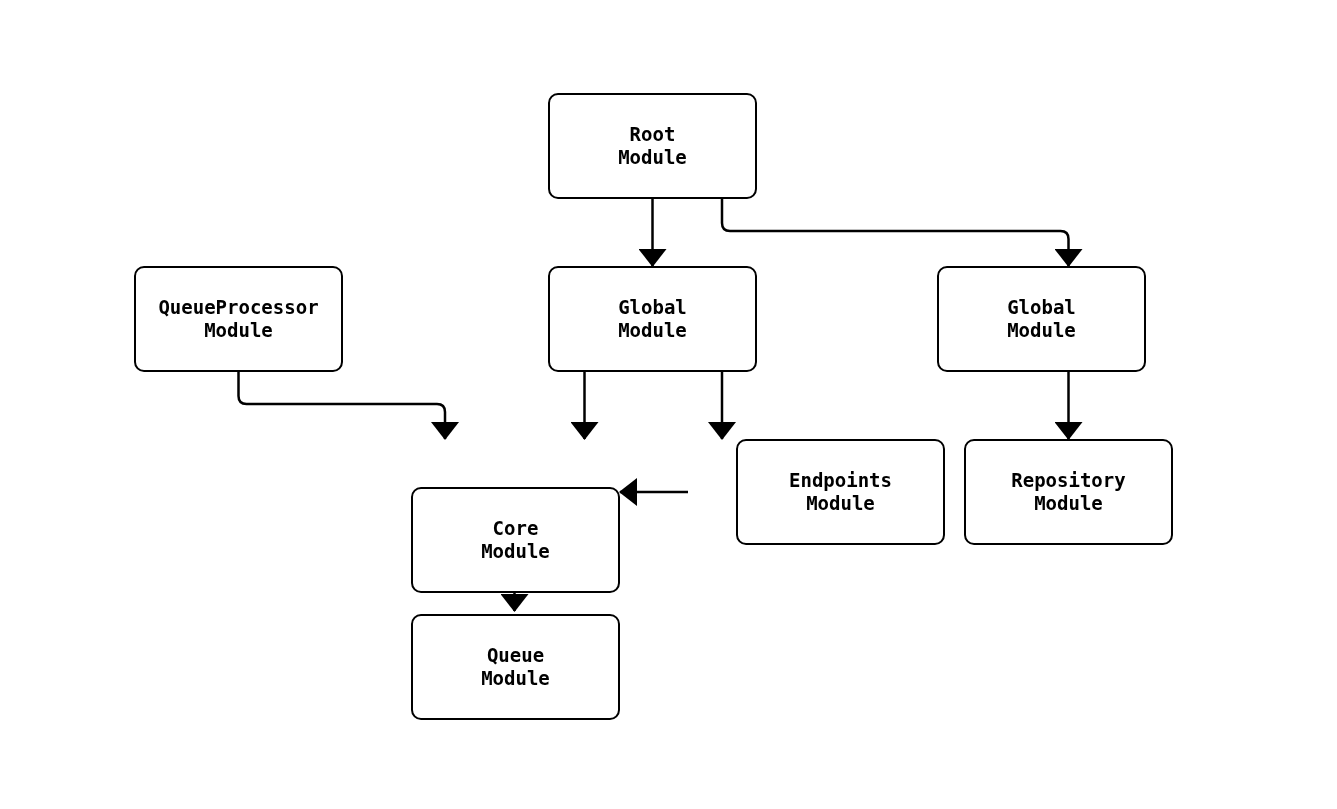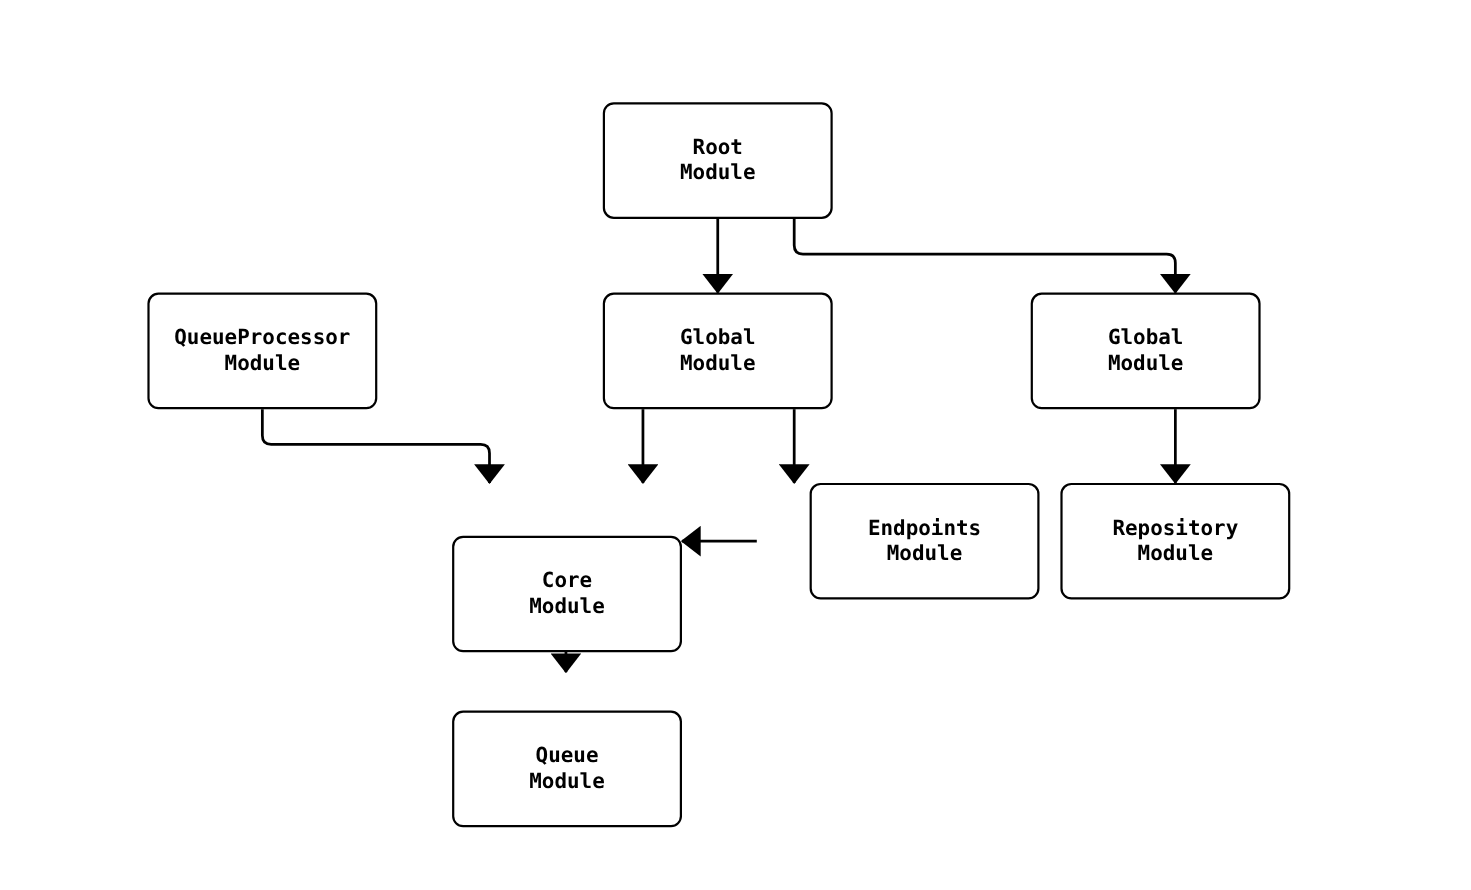--- a/index.html
+++ b/index.html
@@ -50,21 +50,21 @@
     line-height: 23px;
     white-space: nowrap;
   }
   .n-root          { left: 548px; top:  93px; }
   .n-queueprocessor{ left: 134px; top: 266px; }
   .n-server        { left: 548px; top: 266px; }
   .n-global        { left: 937px; top: 266px; }
   .n-core          { left: 411px; top: 439px; margin-top: 48px; }
   .n-endpoints     { left: 688px; top: 439px; margin-left: 48px; }
   .n-repository    { left: 964px; top: 439px; }
-  .n-queue         { left: 411px; top: 646px; }
+  .n-queue         { left: 411px; top: 614px; }
 </style>
 </head>
 <body>
 
 <div class="canvas">
 
   <svg class="edges-layer" viewBox="0 0 1337 809" xmlns="http://www.w3.org/2000/svg">
     <defs>
       <marker id="arrow" viewBox="0 0 18 28" refX="17" refY="14" markerWidth="18" markerHeight="28" markerUnits="userSpaceOnUse" orient="auto">
         <path class="arrowhead-shape" d="M0 0 L18 14 L0 28 Z"></path>

